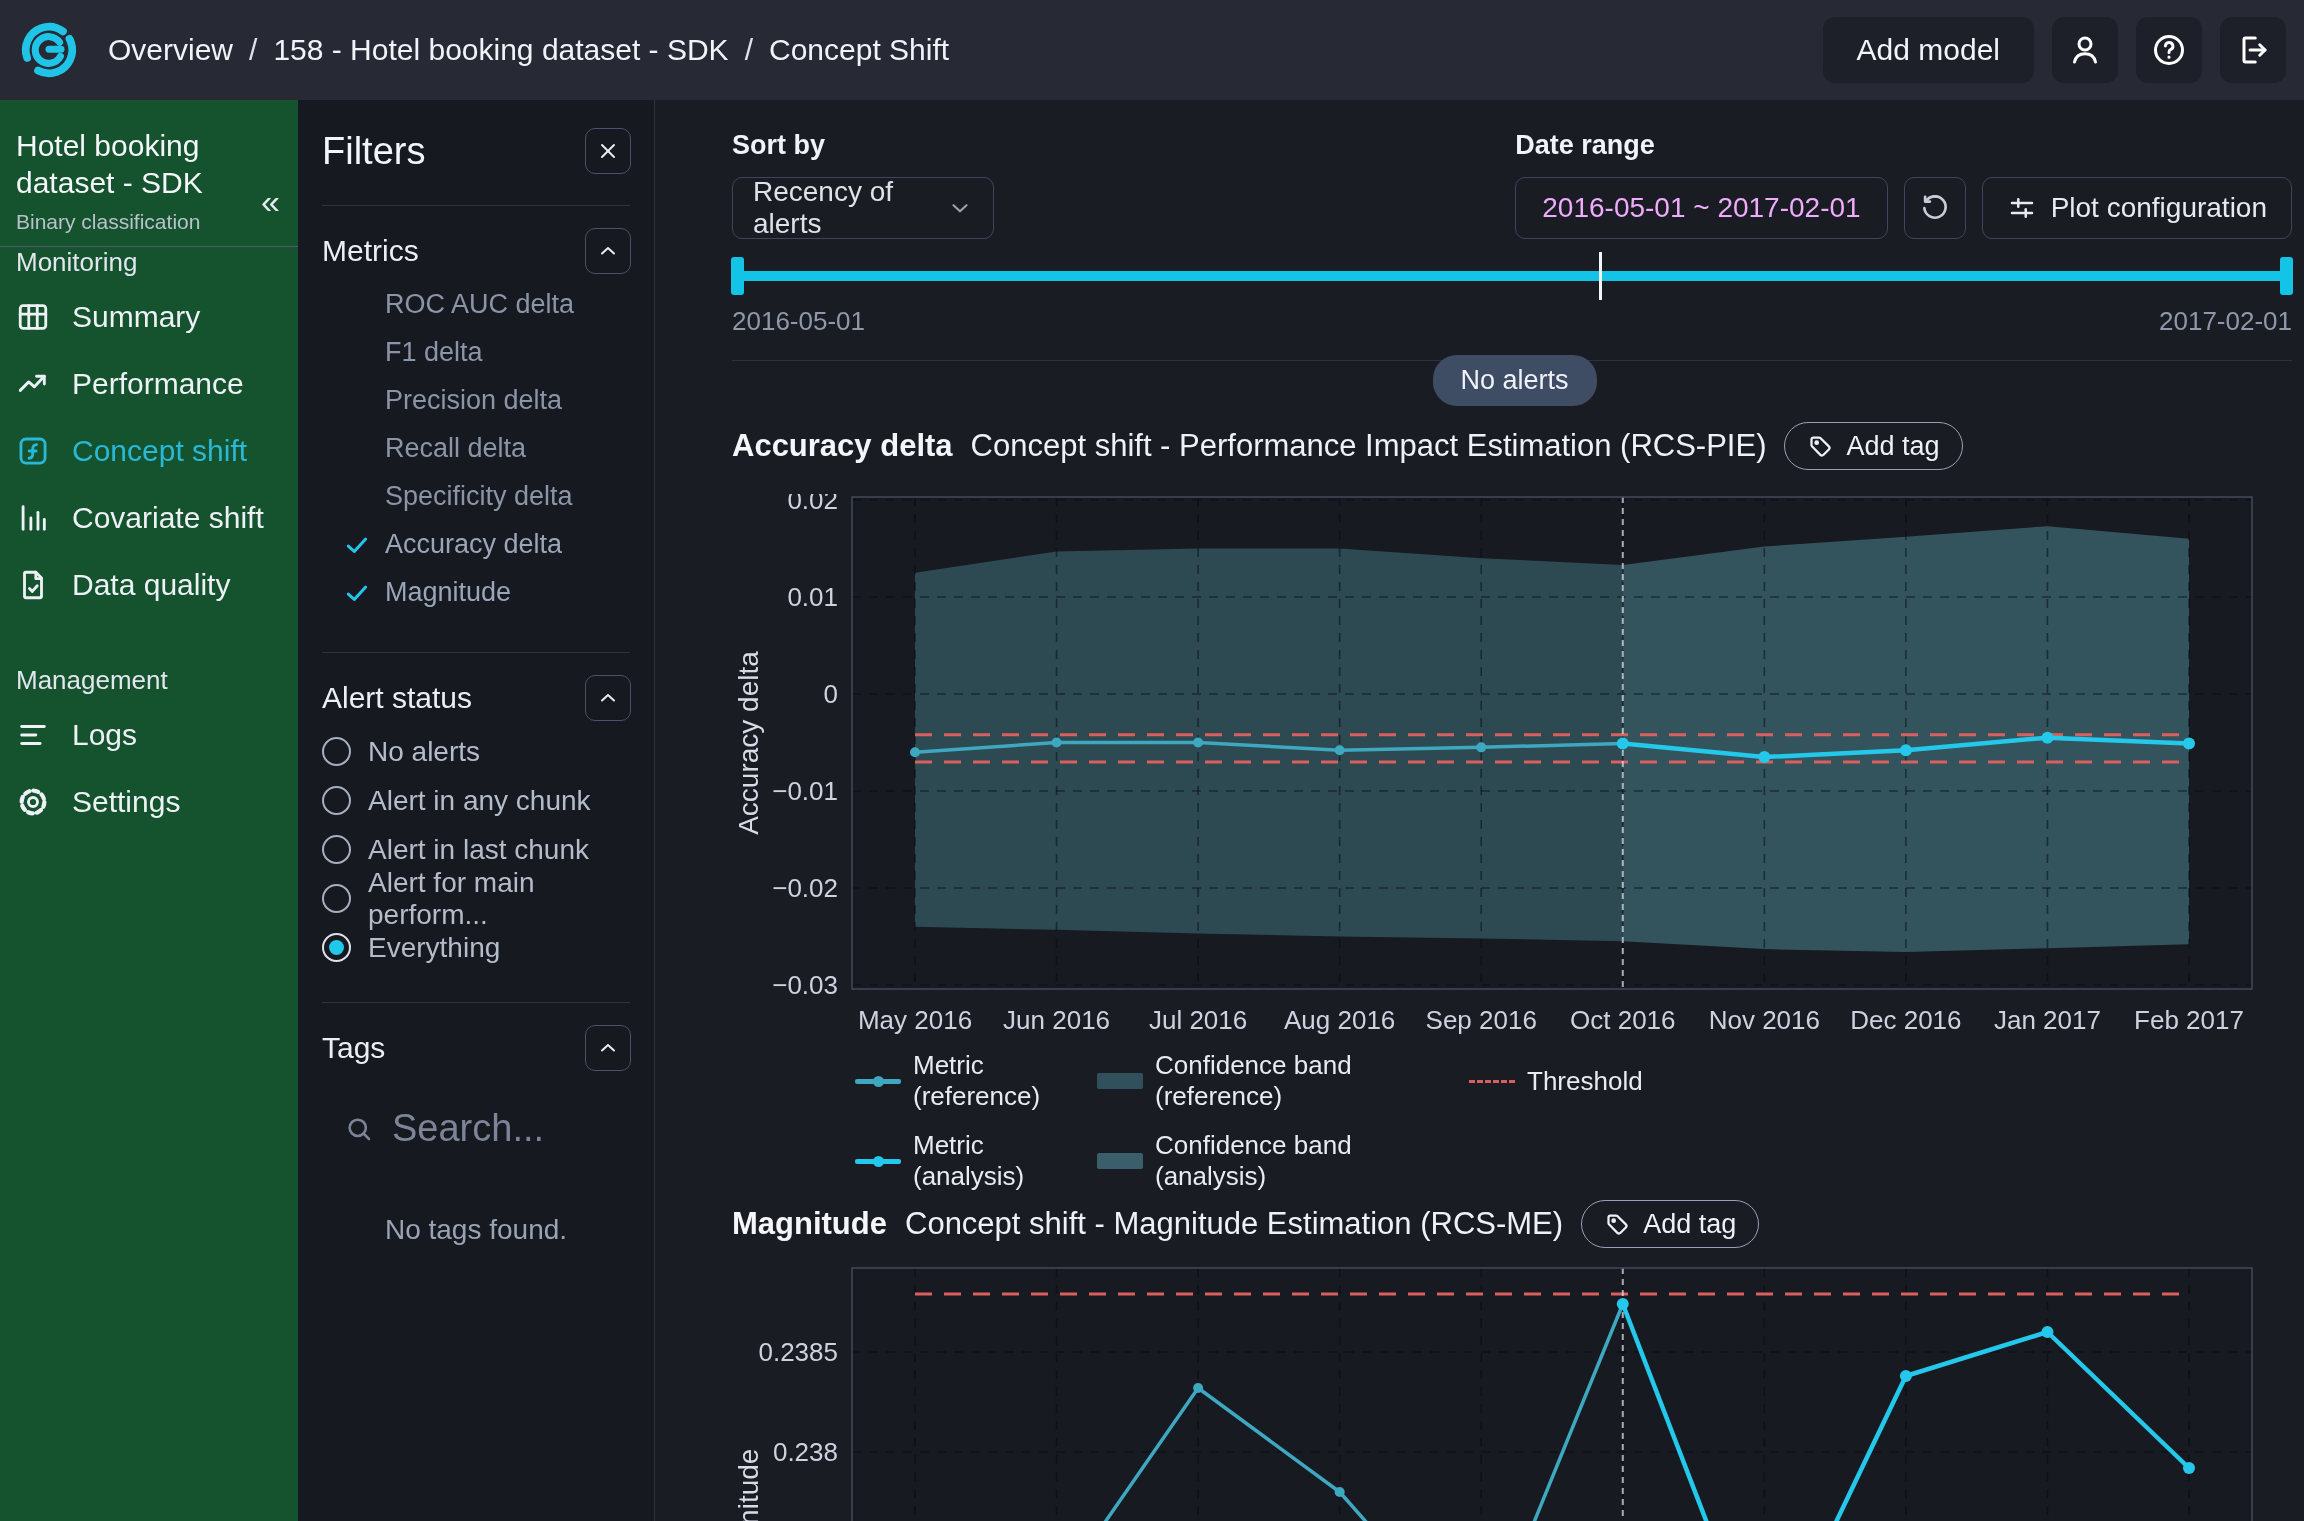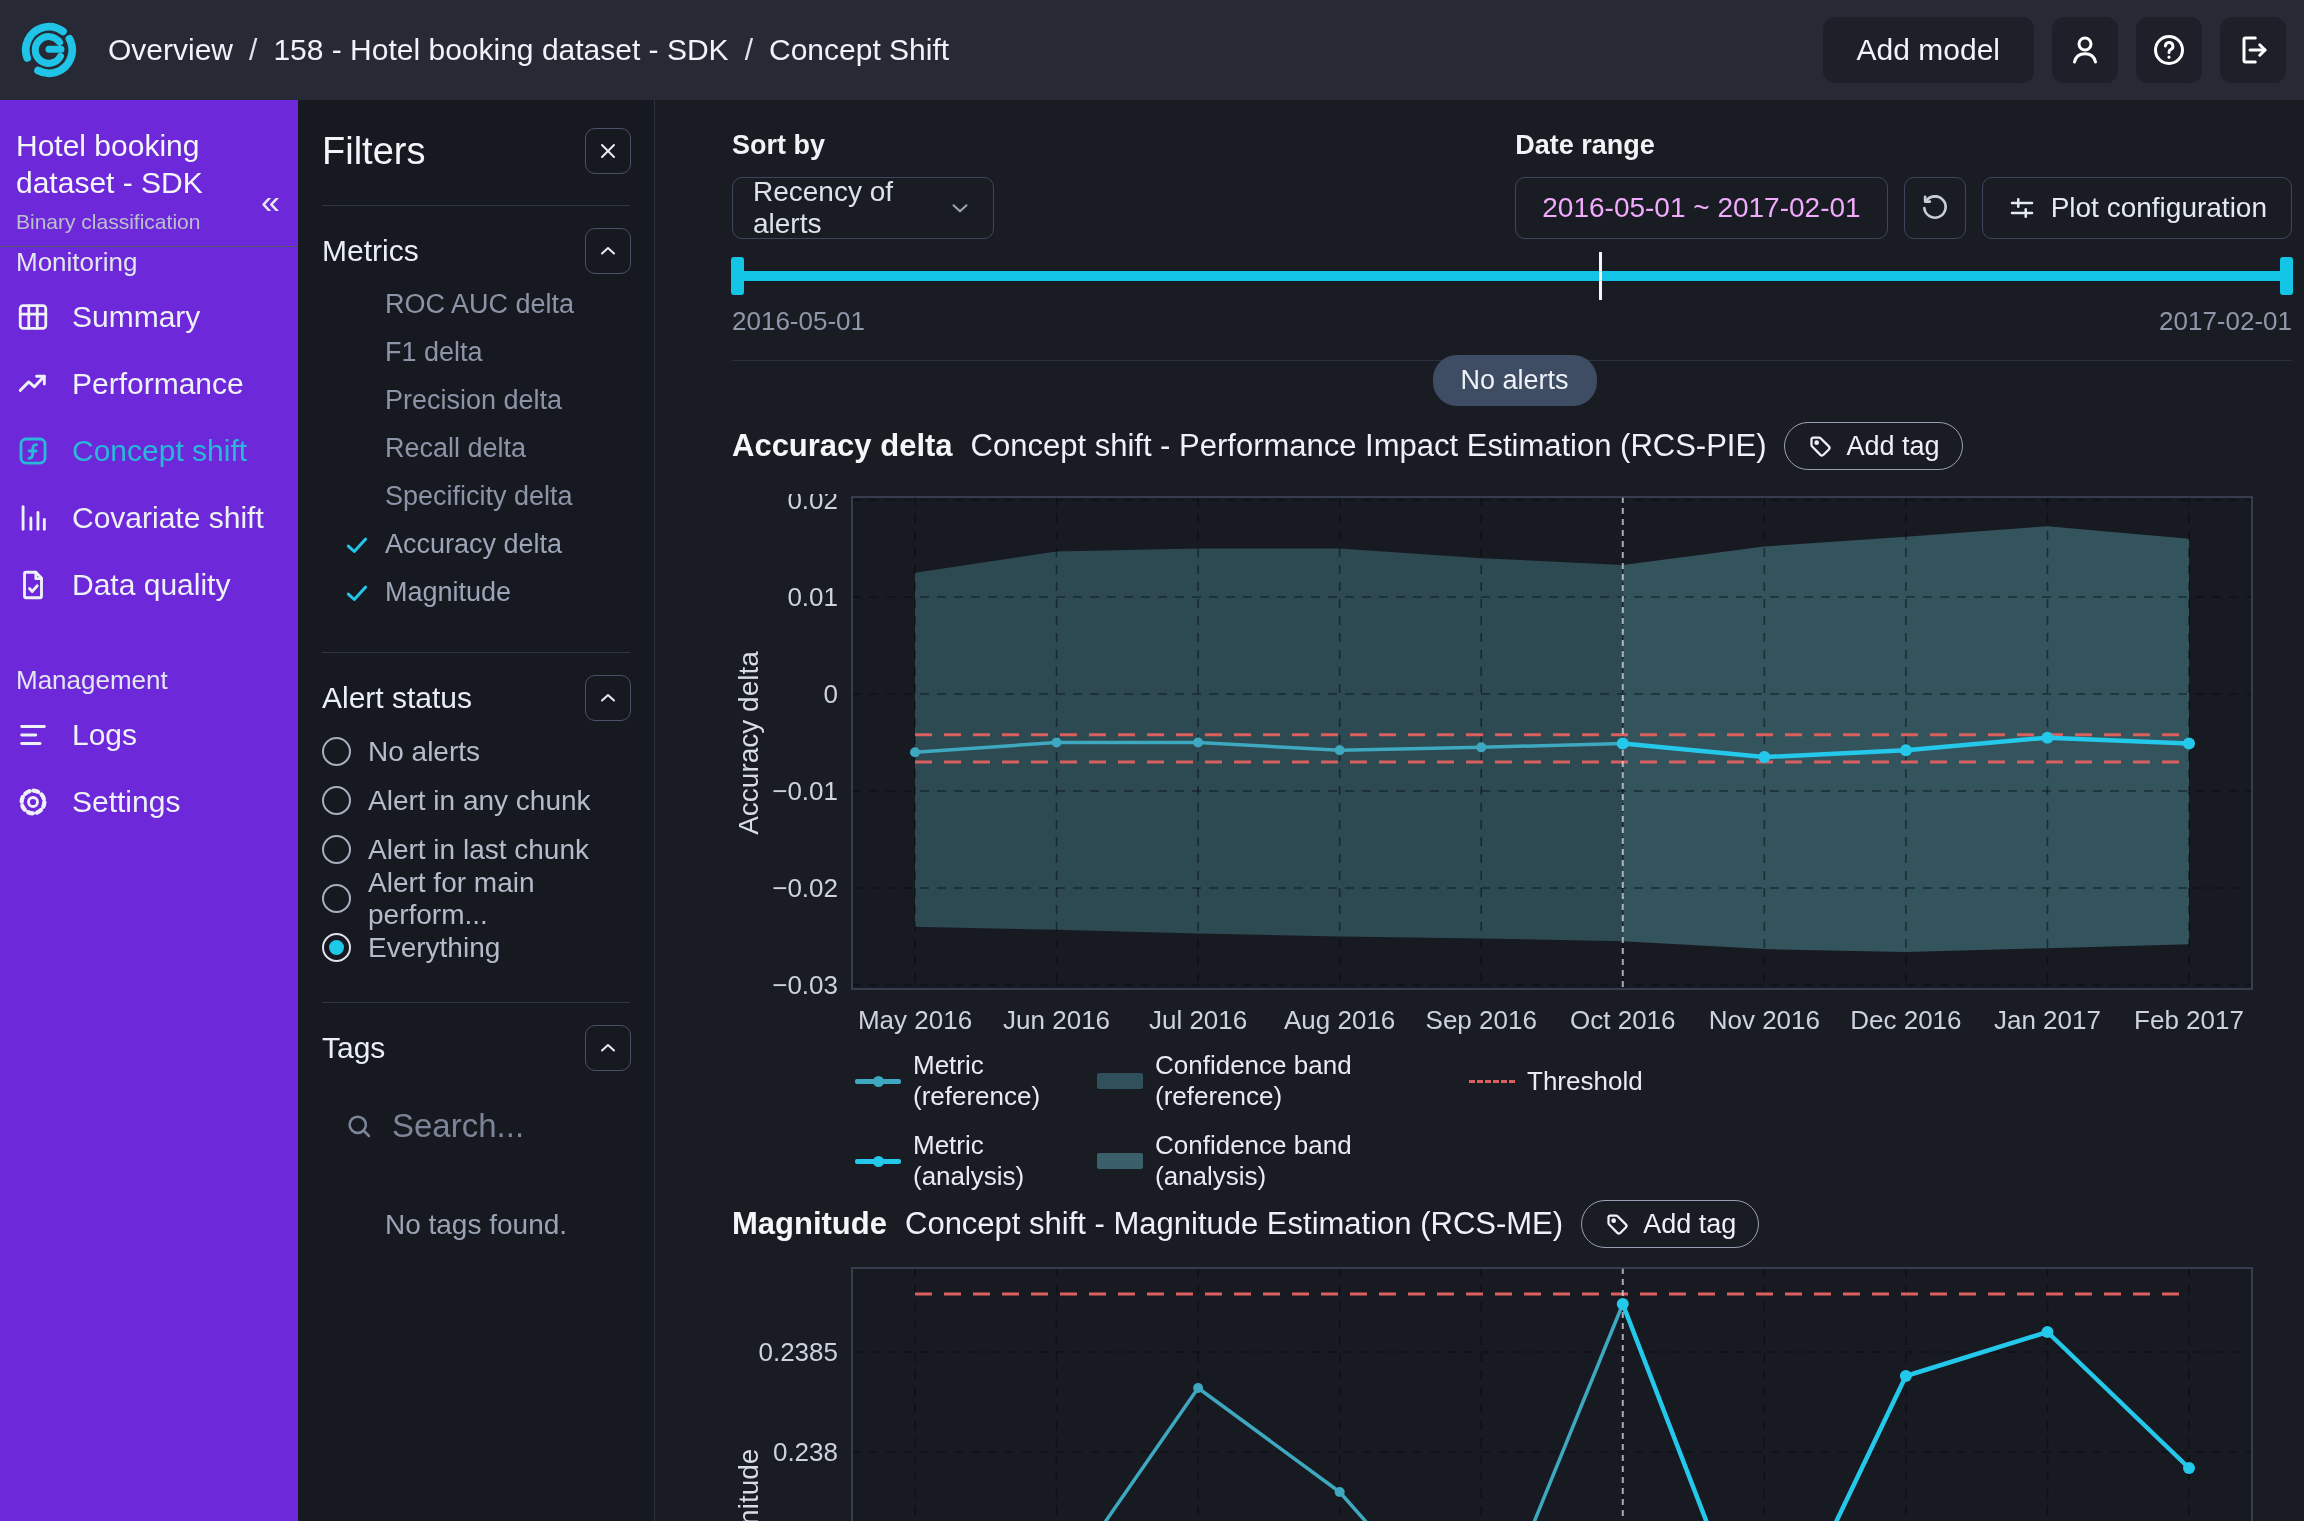--- a/index.html
+++ b/index.html
@@ -15,21 +15,21 @@
   .breadcrumb { margin-left:28px; font-size:30px; color:#f0f3f8; display:flex; align-items:center; gap:16px; }
   .crumb-sep { color:#dfe3ec; }
   .nav-right { margin-left:auto; display:flex; align-items:center; gap:18px; margin-right:18px; }
   .btn-dark { height:66px; background:#1d1f29; border:none; border-radius:12px; color:#f2f4f9;
     font-size:30px; font-family:inherit; padding:0 34px; cursor:pointer; }
   .icon-btn { width:66px; height:66px; background:#1d1f29; border:none; border-radius:12px; color:#fff;
     display:flex; align-items:center; justify-content:center; cursor:pointer; }
   .icon-btn svg { width:36px; height:36px; }
 
   
-  .sidebar { position:absolute; left:0; top:100px; width:298px; height:1421px; background:#6d28d9; z-index:4; }
+  .sidebar { position:absolute; left:0; top:100px; width:298px; height:1421px; background:#14532d; z-index:4; }
   .sb-head { position:relative; padding:28px 16px 12px 16px; border-bottom:1px solid #545a6d; }
   .sb-title { font-size:30px; line-height:1.23; color:#f4f6fa; width:250px; }
   .sb-collapse { position:absolute; right:18px; top:84px; font-size:34px; color:#e6eaf2; cursor:pointer; line-height:1; }
   .sb-sub { font-size:21px; color:#bac1cd; margin-top:8px; }
   .sb-section-label { font-size:26px; color:#e2e6ee; padding:0 16px; margin-bottom:6px; }
   .sb-item { display:flex; align-items:center; gap:22px; height:67px; padding:0 16px; font-size:30px;
     color:#eef1f6; cursor:pointer; }
   .sb-item.active { color:#2ab8d8; }
   .sb-item .icon svg { width:34px; height:34px; }
   .sb-gap { height:46px; }
@@ -53,21 +53,21 @@
   .metric-row .check { position:absolute; left:46px; top:12px; }
   .metric-row .check svg { width:26px; height:26px; stroke:#24c6e8; stroke-width:2.8; }
   .radio-row { display:flex; align-items:center; gap:17px; padding-left:24px; height:49px; font-size:28px;
     color:#b4bcca; cursor:pointer; }
   .radio { width:29px; height:29px; border-radius:50%; border:2.5px solid #a7afbf; flex:0 0 auto;
     display:flex; align-items:center; justify-content:center; }
   .radio-row.selected .radio { border-color:#dde2ec; }
   .radio-row.selected .radio::after { content:""; width:15px; height:15px; border-radius:50%; background:#1ec9ea; }
   .tag-search { display:flex; align-items:center; gap:18px; padding:0 24px 0 46px; margin-top:30px; color:#7c8598; }
   .tag-search .icon svg { width:30px; height:30px; }
-  .tag-search input { background:transparent; border:none; outline:none; font-size:33px; color:#c9cfdb;
+  .tag-search input { background:transparent; border:none; outline:none; font-size:38px; color:#c9cfdb;
     font-family:inherit; width:220px; }
   .tag-search input::placeholder { color:#7c8598; }
   .tags-empty { text-align:center; font-size:28px; color:#9aa3b4; margin-top:64px; }
 
   
   .main { position:absolute; left:690px; top:100px; width:1649px; height:1421px; overflow:hidden; }
   .ctl-label { font-size:27px; font-weight:700; color:#f0f3f8; margin-bottom:16px; }
   .sortby { position:absolute; left:42px; top:30px; }
   .select-box { width:262px; height:62px; border:1.5px solid #3d465c; border-radius:10px; display:flex;
     align-items:center; justify-content:space-between; padding:0 20px; font-size:28px; color:#dde2eb; cursor:pointer; }

